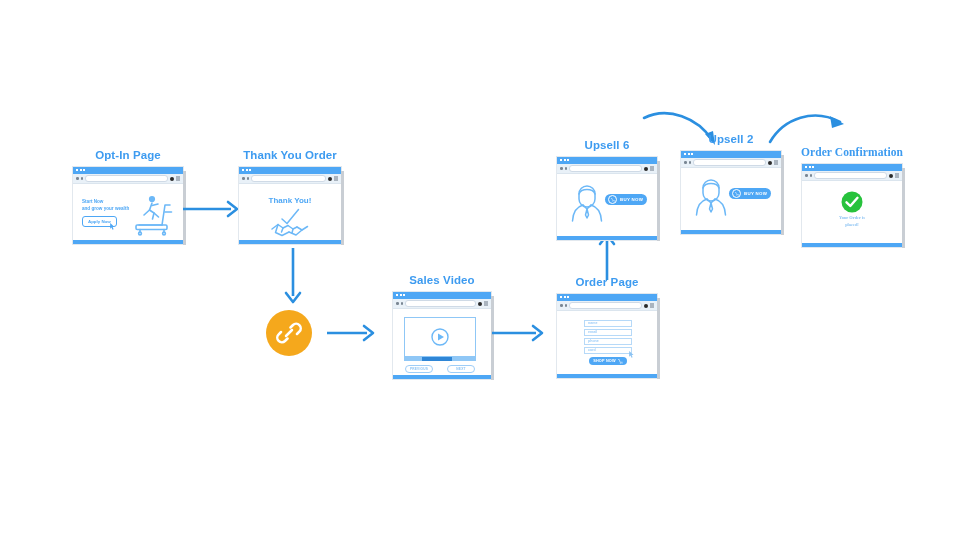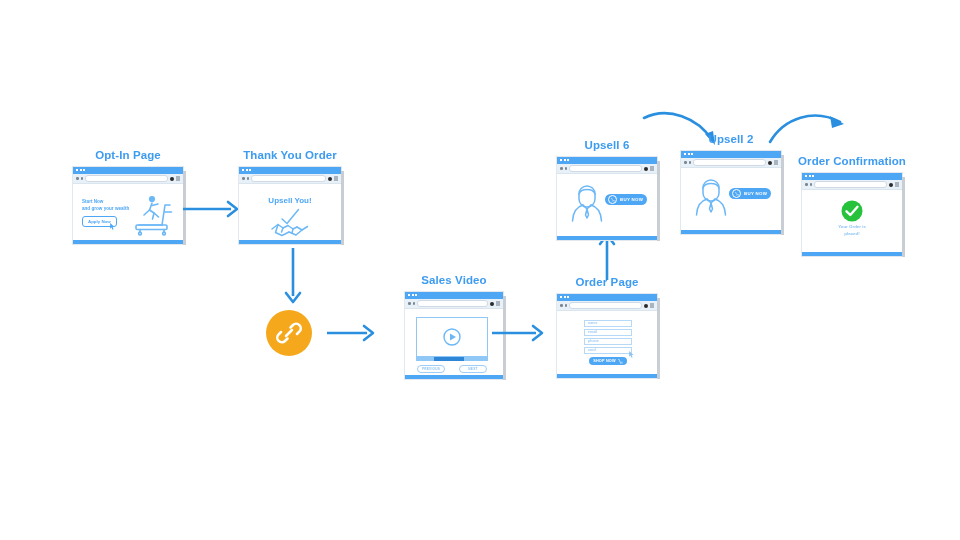--- a/index.html
+++ b/index.html
@@ -189,21 +189,21 @@
           </span>
       </div>
       <div class="win-toolbar">
         <span class="tb-dot"></span>
         <span class="tb-dot"></span>
         <span class="tb-url"></span>
         <span class="tb-circle"></span>
         <span class="tb-sq"></span>
       </div>
       <div class="win-body" style="height:56px;">
-        <div class="ty-text">Upsell You!</div>
+        <div class="ty-text">Thank You!</div>
         <svg style="position:absolute;left:50%;top:24px;transform:translateX(-50%);" width="42" height="30" viewBox="0 0 42 30">
           <g fill="none" stroke="#6cb8f7" stroke-width="1.5" stroke-linecap="round" stroke-linejoin="round">
             <path d="M13 11 L18 15.5 L29.5 1.5"></path>
             <path d="M3 21 L9 16.5 L14 20 L19 17.5"></path>
             <path d="M19 17.5 L24 21 L28 19"></path>
             <path d="M28 19 L33 22 L38.5 18.5"></path>
             <path d="M9 16.5 L6.5 24.5 L13 27.5 L20 24"></path>
             <path d="M20 24 L27 27 L33 22"></path>
             <path d="M14 20 L12.5 24"></path>
             <path d="M24 21 L23 25"></path>
@@ -227,21 +227,21 @@
         <path d="M11.5 18.5 L9 21 A4.6 4.6 0 0 1 2.5 14.5 L5 12"></path>
       </g>
     </svg>
   </div>
 
   <svg class="arrow" style="left:327px;top:322px;" width="52" height="22" viewBox="0 0 52 22">
     <path d="M0 11 L40 11" stroke="#2b8fe0" stroke-width="2.6" fill="none"></path>
     <path d="M37 4 L46 11 L37 18" stroke="#2b8fe0" stroke-width="2.6" fill="none" stroke-linecap="round" stroke-linejoin="round"></path>
   </svg>
 
-  <div class="node" style="left:404px;top:291px;width:100px;">
+  <div class="node" style="left:392px;top:291px;width:100px;">
     <div class="node-title">Sales Video</div>
     <div class="win">
       <div class="win-titlebar">
         <span class="dots">
             <i></i>
             <i></i>
             <i></i>
           </span>
       </div>
       <div class="win-toolbar">
@@ -407,21 +407,21 @@
       </div>
       <div class="win-foot"></div>
     </div>
   </div>
 
   <svg class="arrow" style="left:766px;top:108px;" width="90" height="46" viewBox="0 0 90 46">
     <path d="M4 34 C18 10 48 0 74 14" stroke="#2b8fe0" stroke-width="2.6" fill="none" stroke-linecap="round"></path>
     <path d="M64 8 L78 16 L66 20 Z" fill="#2b8fe0"></path>
   </svg>
 
-  <div class="node" style="left:801px;top:172px;width:102px;">
+  <div class="node" style="left:801px;top:163px;width:102px;font-family:Liberation Serif, serif;">
     <div class="node-title">Order Confirmation</div>
     <div class="win">
       <div class="win-titlebar">
         <span class="dots">
             <i></i>
             <i></i>
             <i></i>
           </span>
       </div>
       <div class="win-toolbar">

